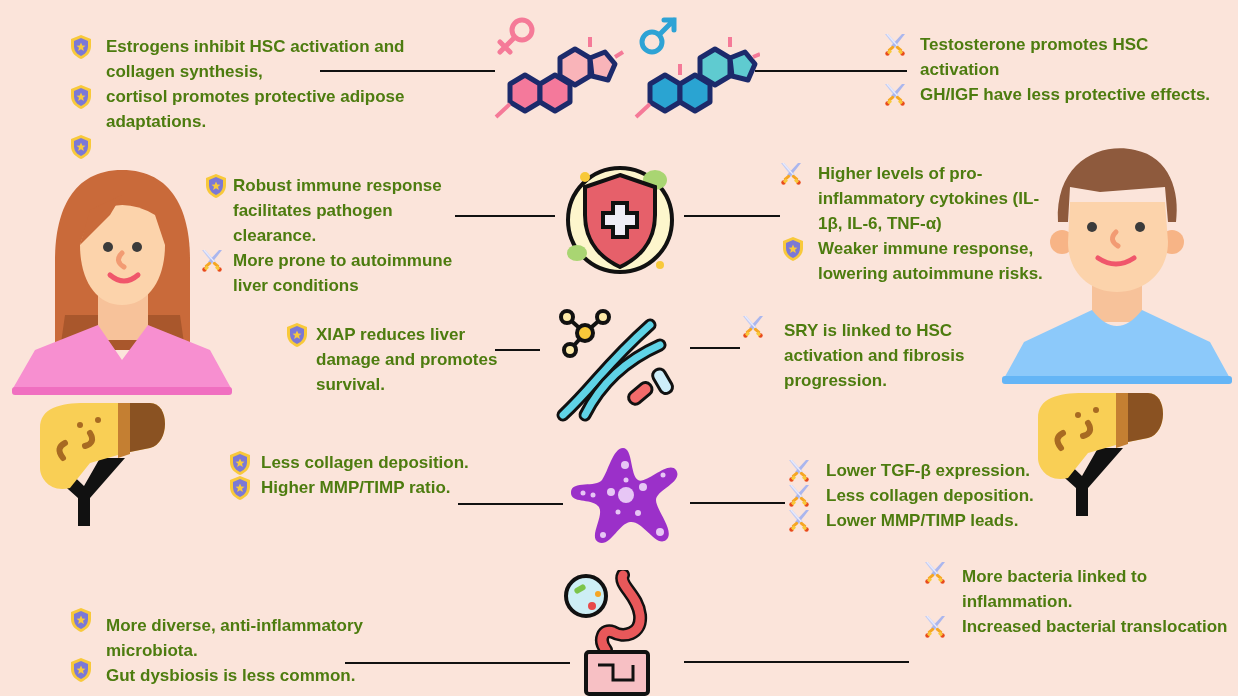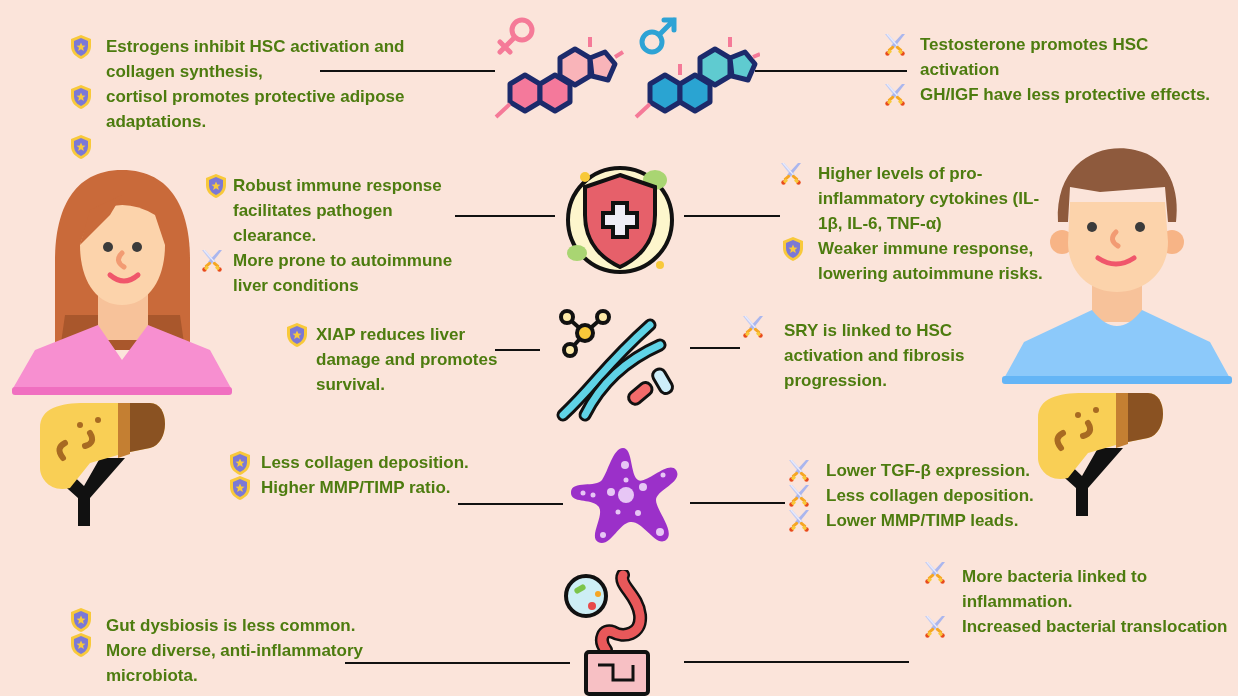--- a/index.html
+++ b/index.html
@@ -236,24 +236,24 @@
         <use href="#swords"></use>
       </svg><span>Less collagen deposition.</span></div>
   <div class="item"><svg class="ico" style="left:-40px;top:0">
         <use href="#swords"></use>
       </svg><span>Lower MMP/TIMP leads.</span></div>
 </div>
 
 <div class="txt" style="left:90px;top:613px;width:300px">
   <div class="item"><svg class="ico" style="left:-38px;top:-6px">
         <use href="#shield"></use>
+      </svg><span>More diverse, anti-inflammatory microbiota.</span></div>
+  <div class="item"><svg class="ico" style="left:-38px;top:-6px">
+        <use href="#shield"></use>
       </svg><span>Gut dysbiosis is less common.</span></div>
-  <div class="item"><svg class="ico" style="left:-38px;top:-6px">
-        <use href="#shield"></use>
-      </svg><span>More diverse, anti-inflammatory microbiota.</span></div>
 </div>
 <div class="txt" style="left:946px;top:564px;width:292px">
   <div class="item"><svg class="ico" style="left:-40px;top:-4px">
         <use href="#swords"></use>
       </svg><span>More bacteria linked to inflammation.</span></div>
   <div class="item"><svg class="ico" style="left:-40px;top:0">
         <use href="#swords"></use>
       </svg><span>Increased bacterial translocation</span></div>
 </div>
 

